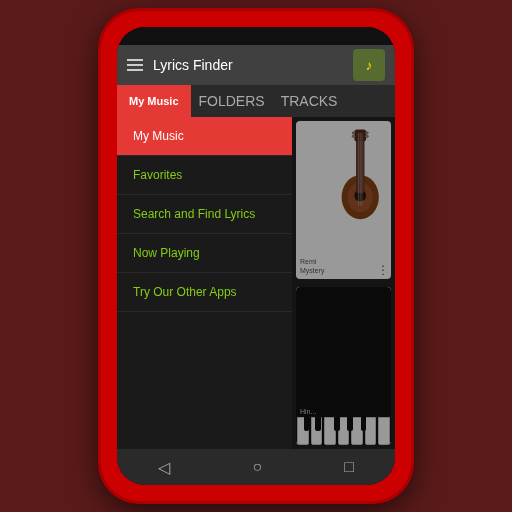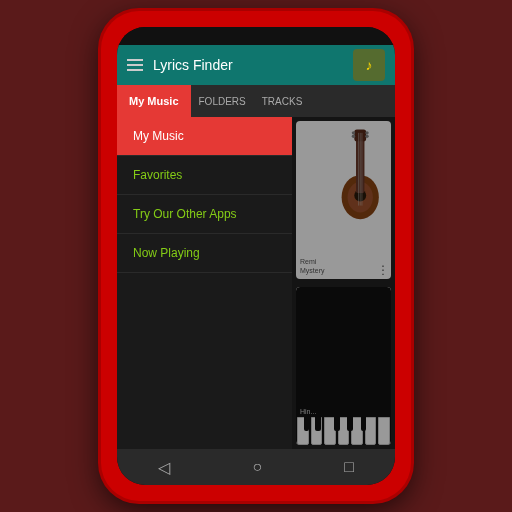--- a/index.html
+++ b/index.html
@@ -43,21 +43,21 @@
       background: #111;
       display: flex;
       align-items: center;
       justify-content: flex-end;
       padding: 0 10px;
     }
 
     
     .app-bar {
       height: 40px;
-      background: #0f766e;
+      background: #404040;
       display: flex;
       align-items: center;
       padding: 0 10px;
       gap: 10px;
     }
 
     .hamburger-icon {
       display: flex;
       flex-direction: column;
       gap: 3px;
@@ -104,21 +104,21 @@
       display: flex;
       align-items: center;
       padding: 0 12px;
       color: #fff;
       font-size: 11px;
       font-weight: bold;
     }
 
     .tab-inactive {
       color: #aaa;
-      font-size: 10px;
+      font-size: 14px;
       padding: 0 8px;
     }
 
     
     .content-area {
       flex: 1;
       position: relative;
       background: #1e1e1e;
       overflow: hidden;
     }
@@ -303,22 +303,23 @@
           </div>
           <div style="position:absolute; bottom:30px; left:4px; color:#ccc; font-size:7px;">Hin...</div>
         </div>
       </div>
 
       <div class="bg-dim"></div>
 
       <div class="drawer">
         <div class="drawer-item active">My Music</div>
         <div class="drawer-item">Favorites</div>
+        <div class="drawer-item">Search and Find Lyrics</div>
+        <div class="drawer-item">Now Playing</div>
         <div class="drawer-item">Try Our Other Apps</div>
-        <div class="drawer-item">Now Playing</div>
       </div>
 
     </div>
 
     <div class="bottom-nav">
       <div class="nav-btn">◁</div>
       <div class="nav-btn">○</div>
       <div class="nav-btn">□</div>
     </div>
 

